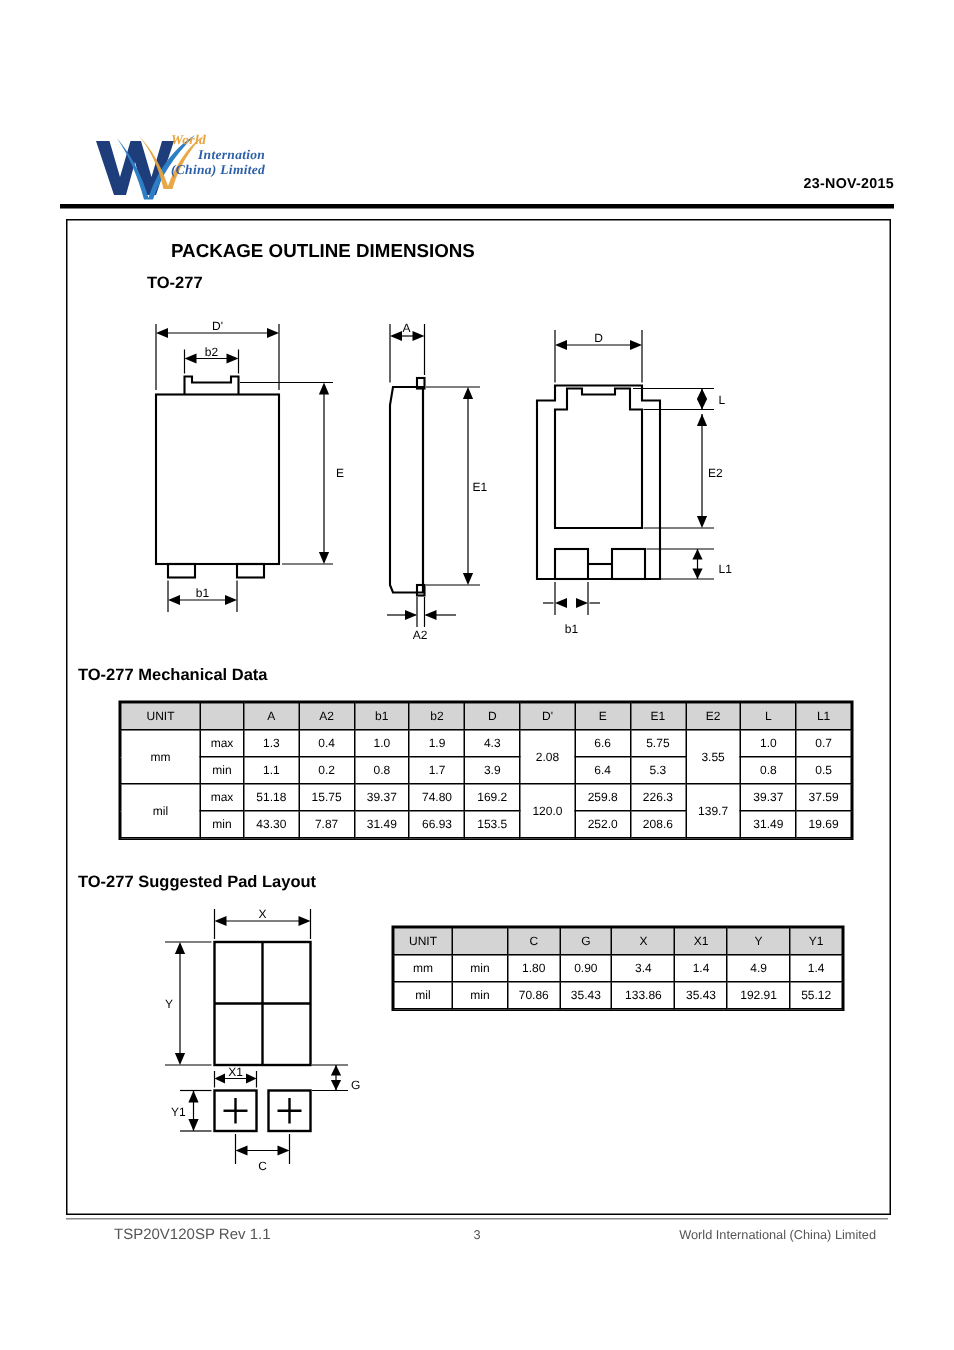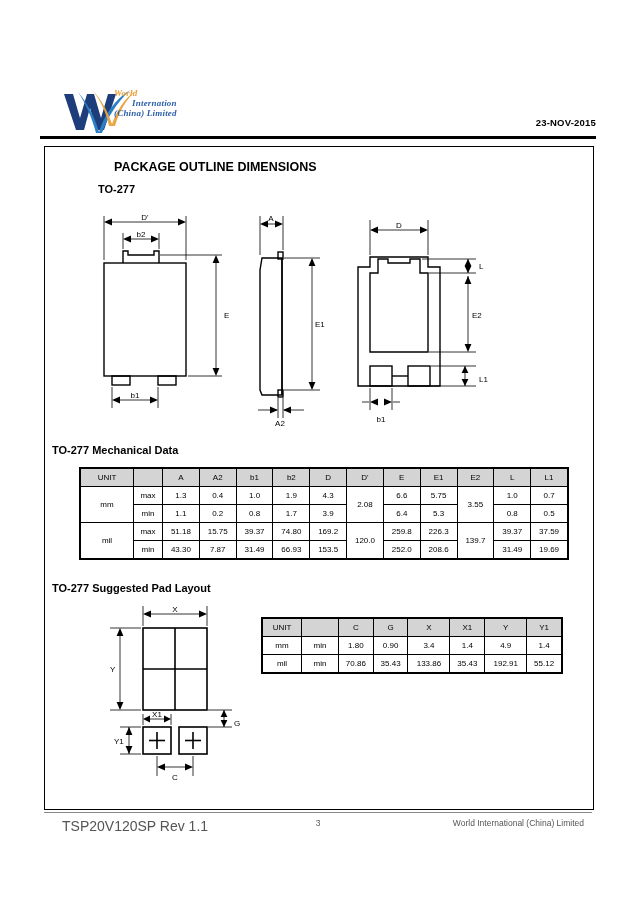--- a/index.html
+++ b/index.html
@@ -46,21 +46,21 @@
   .tbl-mech .c-mm{width:28px;}
   .tbl-pad{left:262px;top:618px;width:300px;}
   .tbl-pad td,.tbl-pad th{height:17px;line-height:17px;}
   .tbl-pad .c-unit{width:38px;}
   .tbl-pad .c-mm{width:36px;}
   .outer-thick{box-shadow:0 0 0 1px #000;}
 
   
   .footer{position:absolute;left:0;top:812px;width:636px;}
   .footer .fline{position:absolute;left:44px;top:0;width:548px;height:1px;background:#8a8a8a;}
-  .f-left{position:absolute;left:62px;top:6px;font-size:14px;color:#555;}
+  .f-left{position:absolute;left:76px;top:6px;font-size:10px;color:#555;}
   .f-center{position:absolute;left:0;top:6px;width:636px;text-align:center;font-size:8.5px;color:#555;}
   .f-right{position:absolute;right:52px;top:6px;font-size:8.5px;color:#555;}
 
   .dimtxt{font-family:"Liberation Sans",sans-serif;font-size:8px;}
 </style>
 </head>
 <body>
 
 <div class="page">
 

